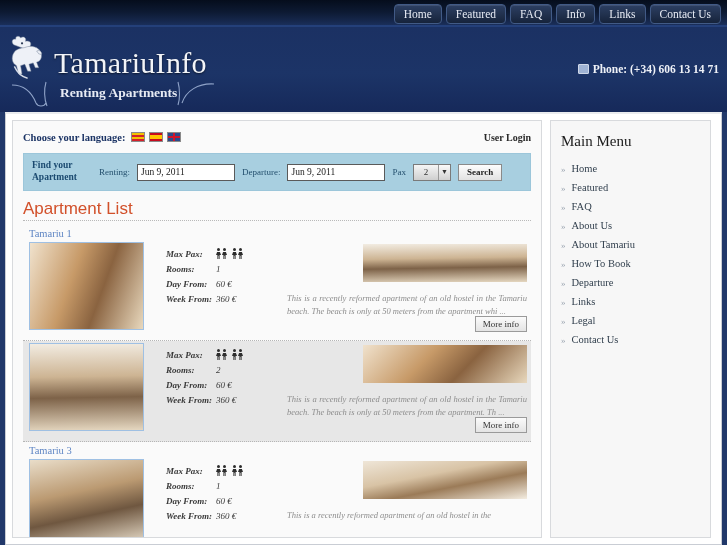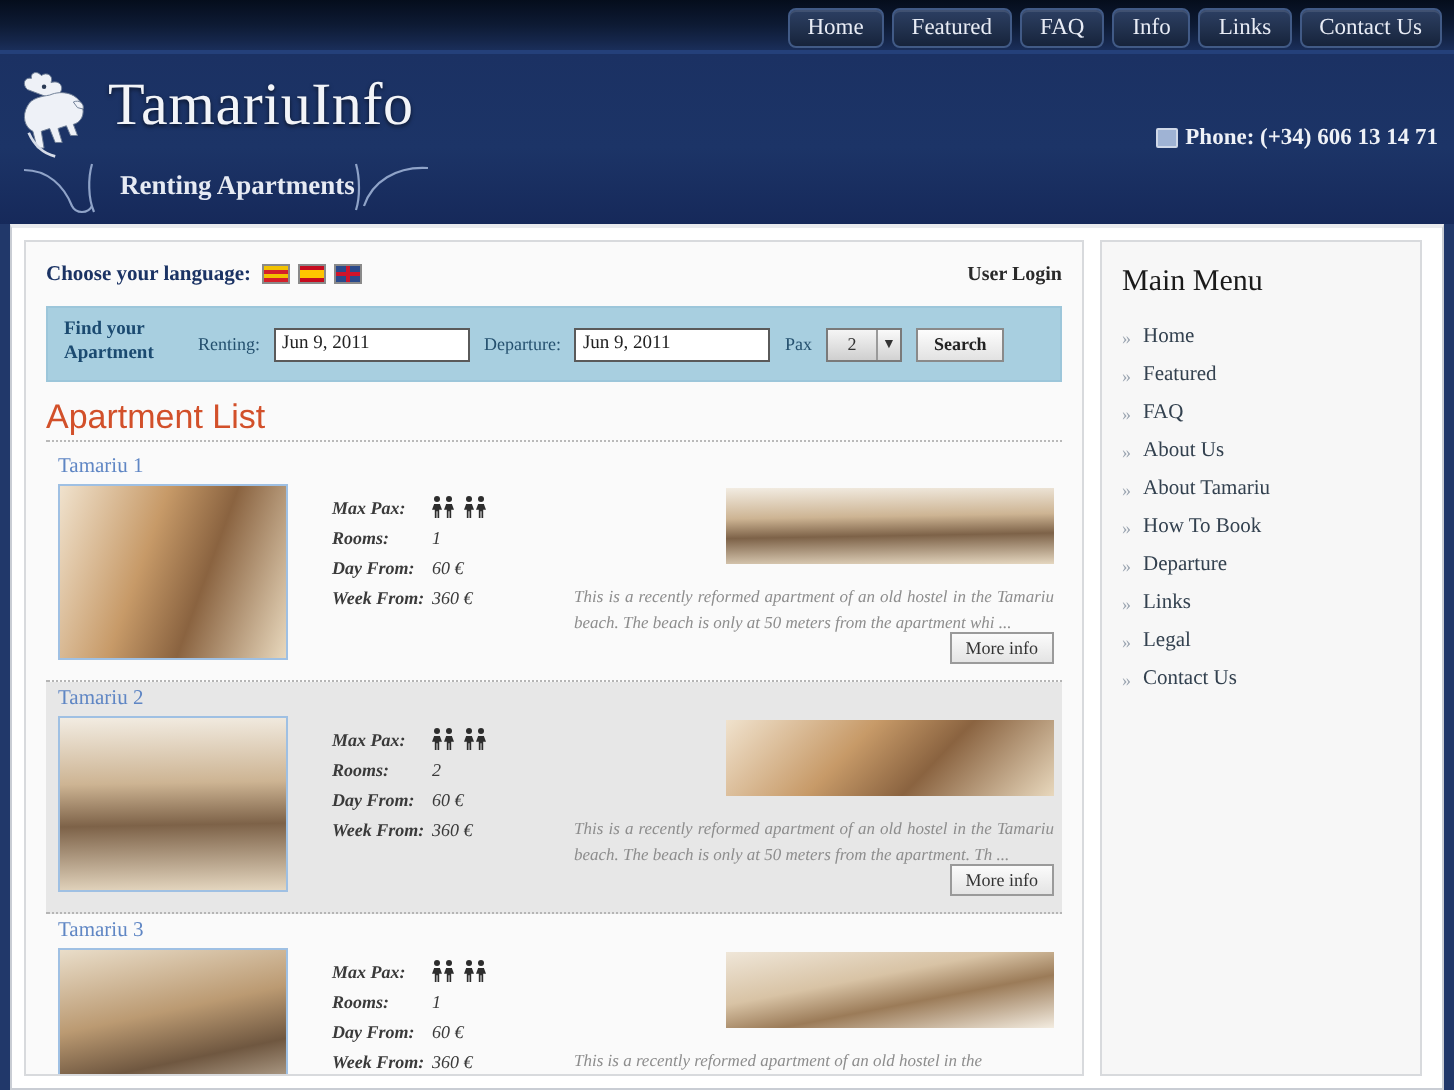--- a/index.html
+++ b/index.html
@@ -41,21 +41,21 @@
   .header {
     position:absolute; left:0; top:27px; width:727px; height:85px;
     background: linear-gradient(to bottom,#1b3163 0%,#1c3467 55%,#16295a 100%);
     overflow:hidden;
   }
   .logo-wrap { position:absolute; left:8px; top:6px; display:flex; align-items:flex-start; }
   .crest { width:42px; height:46px; margin-top:2px; }
   .brand {
     color:#f2f4f8; font-size:30px; letter-spacing:.3px;
     font-family:"Liberation Serif", serif;
-    margin-left:4px; margin-top:3px;
+    margin-left:4px; margin-top:13px;
     text-shadow:0 1px 2px rgba(0,0,0,.6);
   }
   .tagline-row{
     position:absolute; left:10px; top:58px; width:520px; height:28px;
     display:flex; align-items:center;
   }
   .tagline {
     position:absolute; left:50px; top:0;
     color:#e6eaf3; font-size:13.5px; font-weight:bold;
     font-family:"Liberation Serif", serif;
@@ -364,21 +364,20 @@
                 </div>
                 <div class="thumb">
                   <div class="ph" style="background: linear-gradient(179deg, rgb(242, 236, 226) 0%, rgb(205, 180, 147) 38%, rgb(125, 98, 72) 62%, rgb(229, 215, 192) 100%), radial-gradient(circle at 59% 46%, rgba(255, 255, 255, 0.55), rgba(0, 0, 0, 0) 55%);"></div>
                 </div>
               </div>
               <div class="desc">This is a recently reformed apartment of an old hostel in the Tamariu beach. The beach is only at 50 meters from the apartment whi ...</div>
               <div class="moreinfo">More info</div>
             </div>
           </div>
           <div class="apt alt">
-            <div class="apt-title">Tamariu 2</div>
             <div class="apt-body">
               <div class="apt-main">
                 <div class="ph" style="background: linear-gradient(179deg, rgb(242, 236, 226) 0%, rgb(205, 180, 147) 38%, rgb(125, 98, 72) 62%, rgb(229, 215, 192) 100%), radial-gradient(circle at 59% 46%, rgba(255, 255, 255, 0.55), rgba(0, 0, 0, 0) 55%);"></div>
               </div>
               <div class="specs">
                 <div class="spec-row">
                   <span class="spec-k">Max Pax:</span>
                   <span class="spec-v">
                     <span class="pax-icons">
                       <span class="pair pax-pair">

